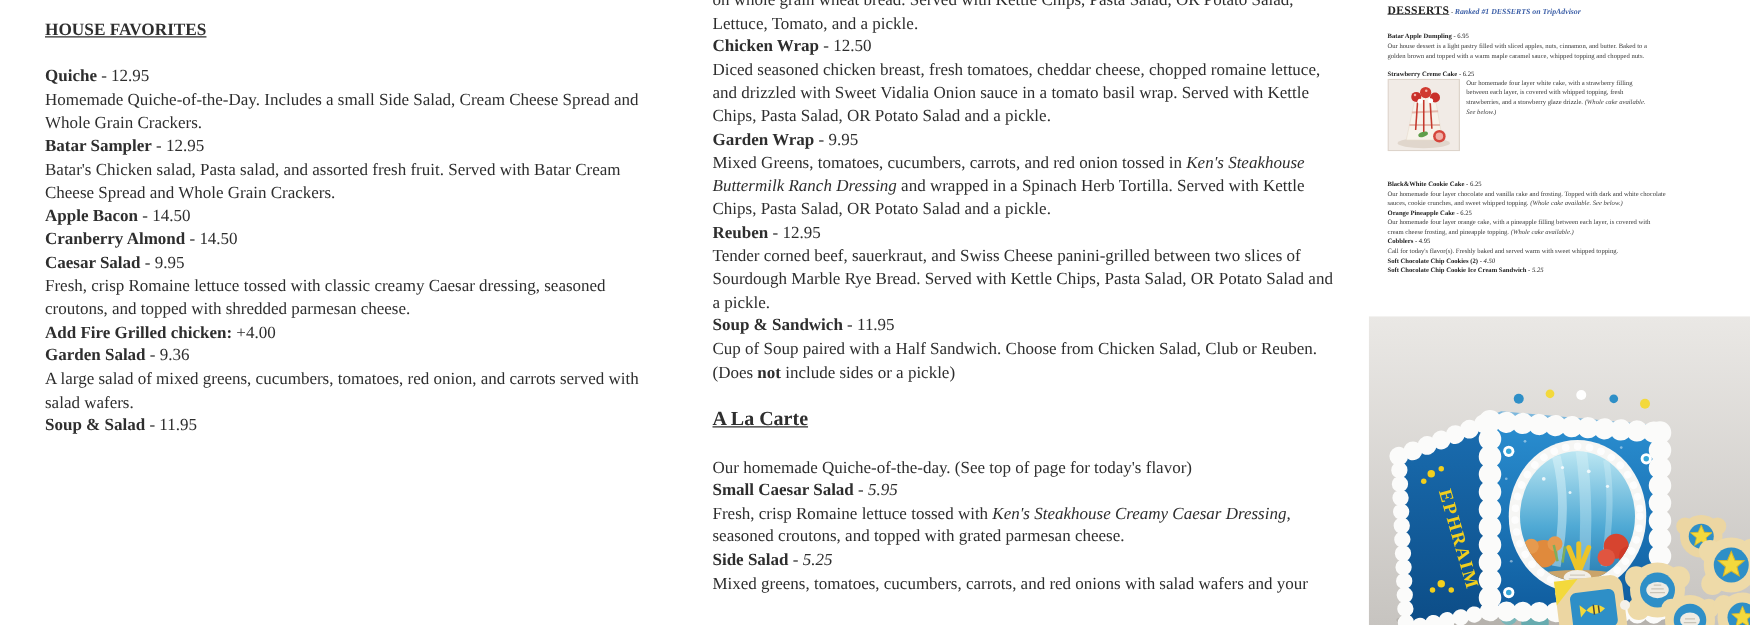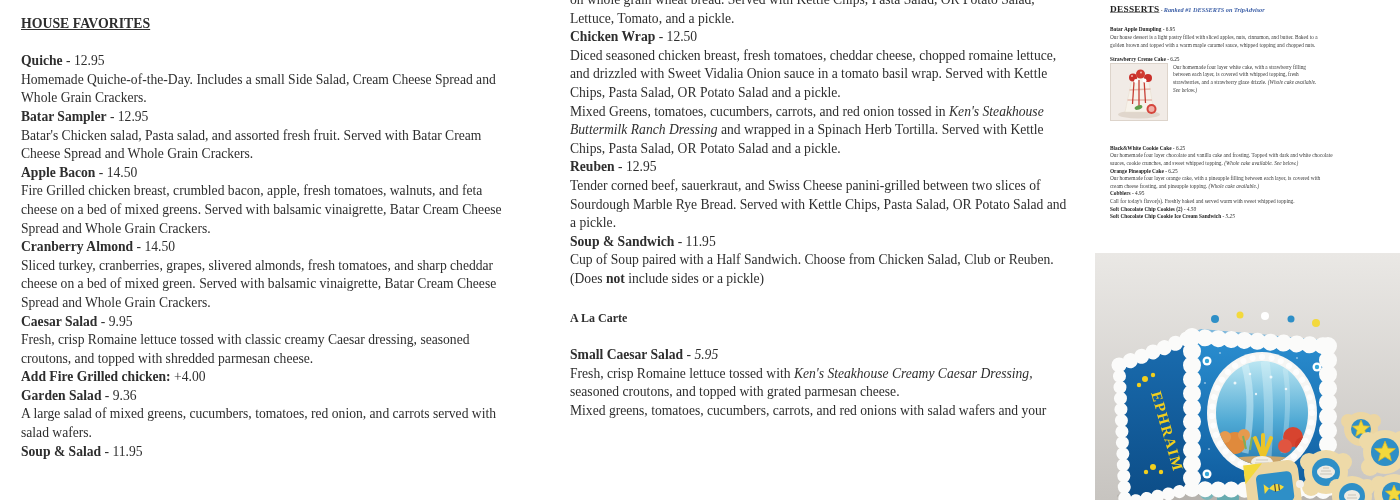--- a/index.html
+++ b/index.html
@@ -6,28 +6,28 @@
   body{
     width:1400px;height:500px;position:relative;overflow:hidden;
     background:#ffffff;color:#2e2e2e;
     font-family:"Liberation Serif", serif;
   }
   .b{font-weight:bold;}
   .it{font-style:italic;}
   .bi{font-weight:bold;}
 
   
-  .col-left{position:absolute;left:21px;top:15px;width:500px;font-size:13.6px;line-height:18.6px;}
+  .col-left{position:absolute;left:36px;top:15px;width:500px;font-size:13.6px;line-height:18.6px;}
   .sec-h{font-weight:bold;text-decoration:underline;font-size:13.8px;margin:0 0 18.6px 0;}
   .sec-h.mid-gap{margin:18.6px 0 0 0;}
   .item .t,.item .d{margin:0;}
 
   
   .col-mid{position:absolute;left:570px;top:-9px;width:500px;font-size:13.6px;line-height:18.6px;}
-  .alacarte-h{font-weight:bold;font-size:12px;margin:20px 0 19px 0;}
+  .alacarte-h{font-weight:bold;text-decoration:underline;font-size:16px;margin:20px 0 19px 0;}
   .price-it{font-style:italic;}
 
   
   .col-desserts{
     position:absolute;left:1110px;top:5px;width:460px;
     transform:scale(0.5);transform-origin:top left;
     font-size:10.6px;line-height:15.2px;color:#3b3b3b;
   }
   .d-head{white-space:nowrap;margin:0 0 24px 0;}
   .d-title{font-weight:bold;text-decoration:underline;font-size:18.5px;letter-spacing:.6px;color:#222;}
@@ -55,25 +55,23 @@
     <div class="d">Homemade Quiche-of-the-Day. Includes a small Side Salad, Cream Cheese Spread and Whole Grain Crackers.</div>
   </div>
   <div class="item">
     <div class="t"><span class="b">Batar Sampler</span> <span>-</span> <span>12.95</span></div>
     <div class="d">Batar's Chicken salad, Pasta salad, and assorted fresh fruit. Served with Batar Cream Cheese Spread and Whole Grain Crackers.</div>
   </div>
 
 
   <div class="item">
     <div class="t"><span class="b">Apple Bacon</span> <span>-</span> <span>14.50</span></div>
-    <div class="d">Fire Grilled chicken breast, crumbled bacon, apple, fresh tomatoes, walnuts, and feta cheese on a bed of mixed greens. Served with balsamic vinaigrette, Batar Cream Cheese Spread and Whole Grain Crackers.</div>
   </div>
   <div class="item">
     <div class="t"><span class="b">Cranberry Almond</span> <span>-</span> <span>14.50</span></div>
-    <div class="d">Sliced turkey, cranberries, grapes, slivered almonds, fresh tomatoes, and sharp cheddar cheese on a bed of mixed green. Served with balsamic vinaigrette, Batar Cream Cheese Spread and Whole Grain Crackers.</div>
   </div>
   <div class="item">
     <div class="t"><span class="b">Caesar Salad</span> <span>-</span> <span>9.95</span></div>
     <div class="d">Fresh, crisp Romaine lettuce tossed with classic creamy Caesar dressing, seasoned croutons, and topped with shredded parmesan cheese.</div>
   </div>
   <div class="item">
     <div class="t"><span class="bi">Add Fire Grilled chicken:</span> <span>+4.00</span></div>
   </div>
   <div class="item">
     <div class="t"><span class="b">Garden Salad</span> <span>-</span> <span>9.36</span></div>
@@ -85,40 +83,43 @@
 </div>
 
 <div class="col-mid">
   <div class="d">on whole grain wheat bread. Served with Kettle Chips, Pasta Salad, OR Potato Salad, Lettuce, Tomato, and a pickle.</div>
 
   <div class="item">
     <div class="t"><span class="b">Chicken Wrap</span> <span>-</span> <span>12.50</span></div>
     <div class="d">Diced seasoned chicken breast, fresh tomatoes, cheddar cheese, chopped romaine lettuce, and drizzled with Sweet Vidalia Onion sauce in a tomato basil wrap. Served with Kettle Chips, Pasta Salad, OR Potato Salad and a pickle.</div>
   </div>
   <div class="item">
+    <div class="t"><span class="b">Garden Wrap</span> <span>-</span> <span>9.95</span></div>
     <div class="d"><span>Mixed Greens, tomatoes, cucumbers, carrots, and red onion tossed in </span><span class="it">Ken's Steakhouse Buttermilk Ranch Dressing</span><span> and wrapped in a Spinach Herb Tortilla. Served with Kettle Chips, Pasta Salad, OR Potato Salad and a pickle.</span></div>
   </div>
   <div class="item">
     <div class="t"><span class="b">Reuben</span> <span>-</span> <span>12.95</span></div>
     <div class="d">Tender corned beef, sauerkraut, and Swiss Cheese panini-grilled between two slices of Sourdough Marble Rye Bread. Served with Kettle Chips, Pasta Salad, OR Potato Salad and a pickle.</div>
   </div>
   <div class="item">
     <div class="t"><span class="b">Soup &amp; Sandwich</span> <span>-</span> <span>11.95</span></div>
     <div class="d"><span>Cup of Soup paired with a Half Sandwich. Choose from Chicken Salad, Club or Reuben. (Does </span><span class="bi">not</span><span> include sides or a pickle)</span></div>
   </div>
 
   <div class="alacarte-h">A La Carte</div>
 
   <div class="item">
+    <div class="d">Our homemade Quiche-of-the-day. (See top of page for today's flavor)</div>
   </div>
   <div class="item">
     <div class="t"><span class="b">Small Caesar Salad</span> <span>-</span> <span class="price-it">5.95</span></div>
     <div class="d"><span>Fresh, crisp Romaine lettuce tossed with </span><span class="it">Ken's Steakhouse Creamy Caesar Dressing,</span><span> seasoned croutons, and topped with grated parmesan cheese.</span></div>
   </div>
   <div class="item">
+    <div class="t"><span class="b">Side Salad</span> <span>-</span> <span class="price-it">5.25</span></div>
     <div class="d">Mixed greens, tomatoes, cucumbers, carrots, and red onions with salad wafers and your</div>
   </div>
 </div>
 
 <div class="col-desserts">
   <div class="d-head">
     <span class="d-title">DESSERTS</span>
     <span>-</span>
     <span class="d-tag">Ranked #1 DESSERTS on TripAdvisor</span>
   </div>

